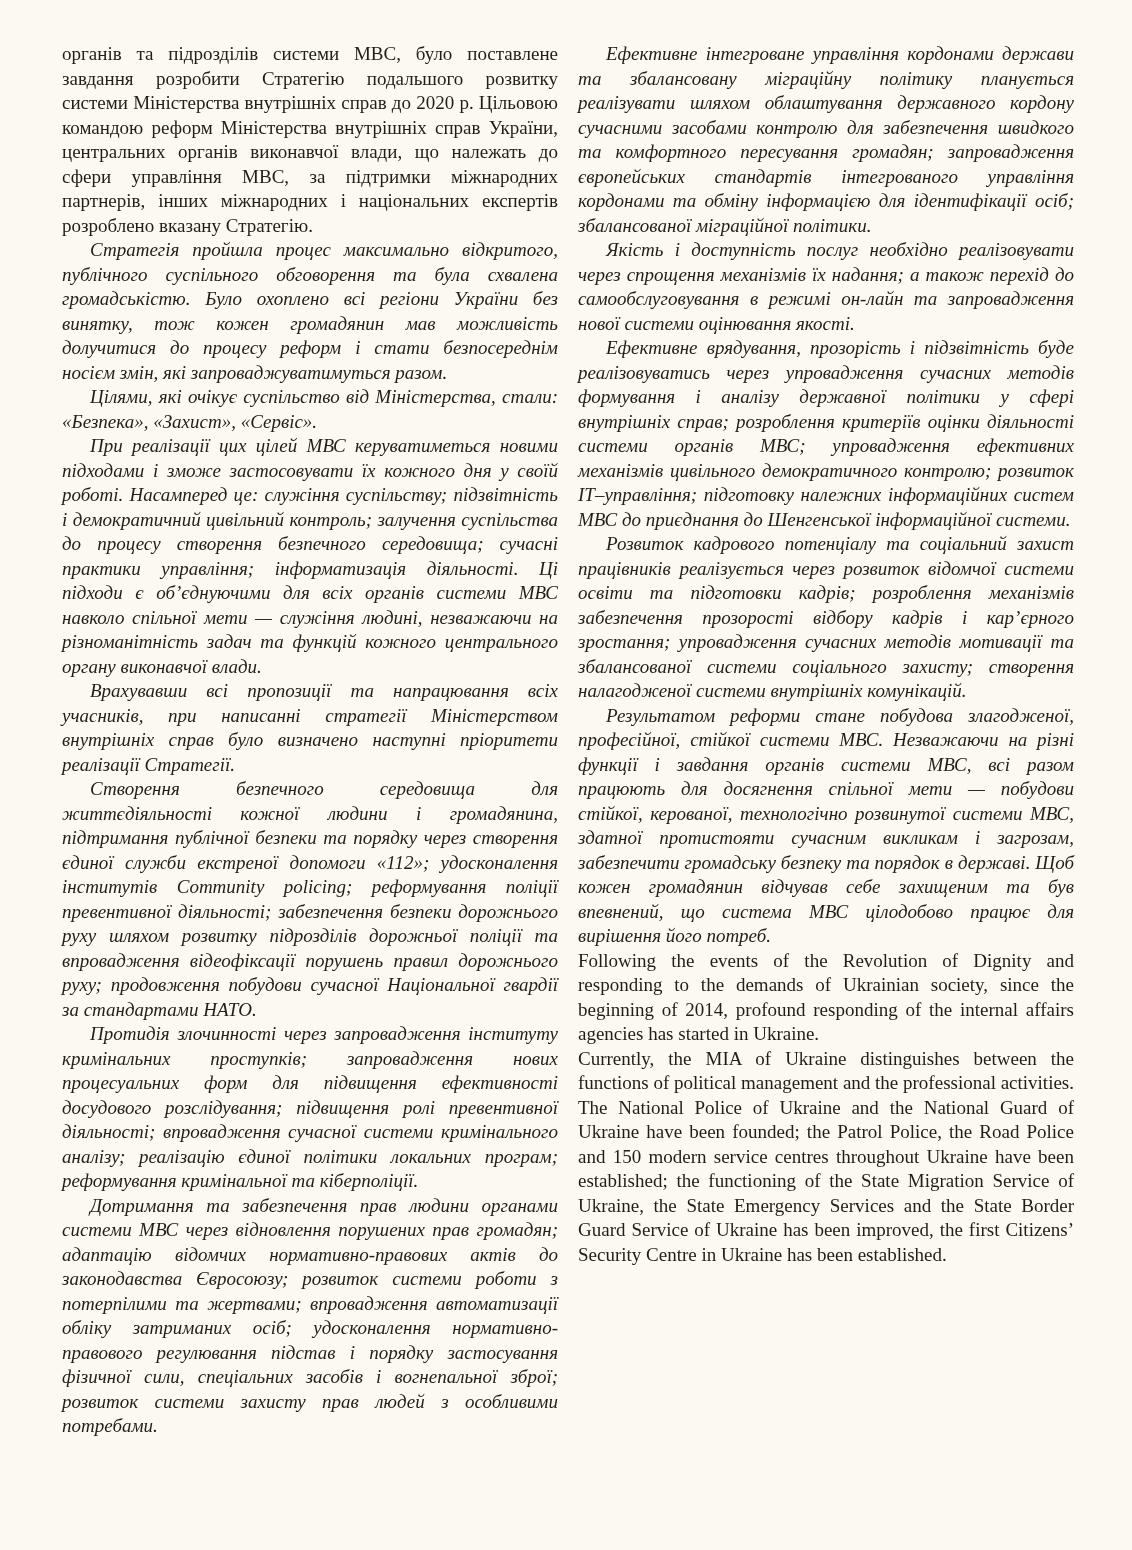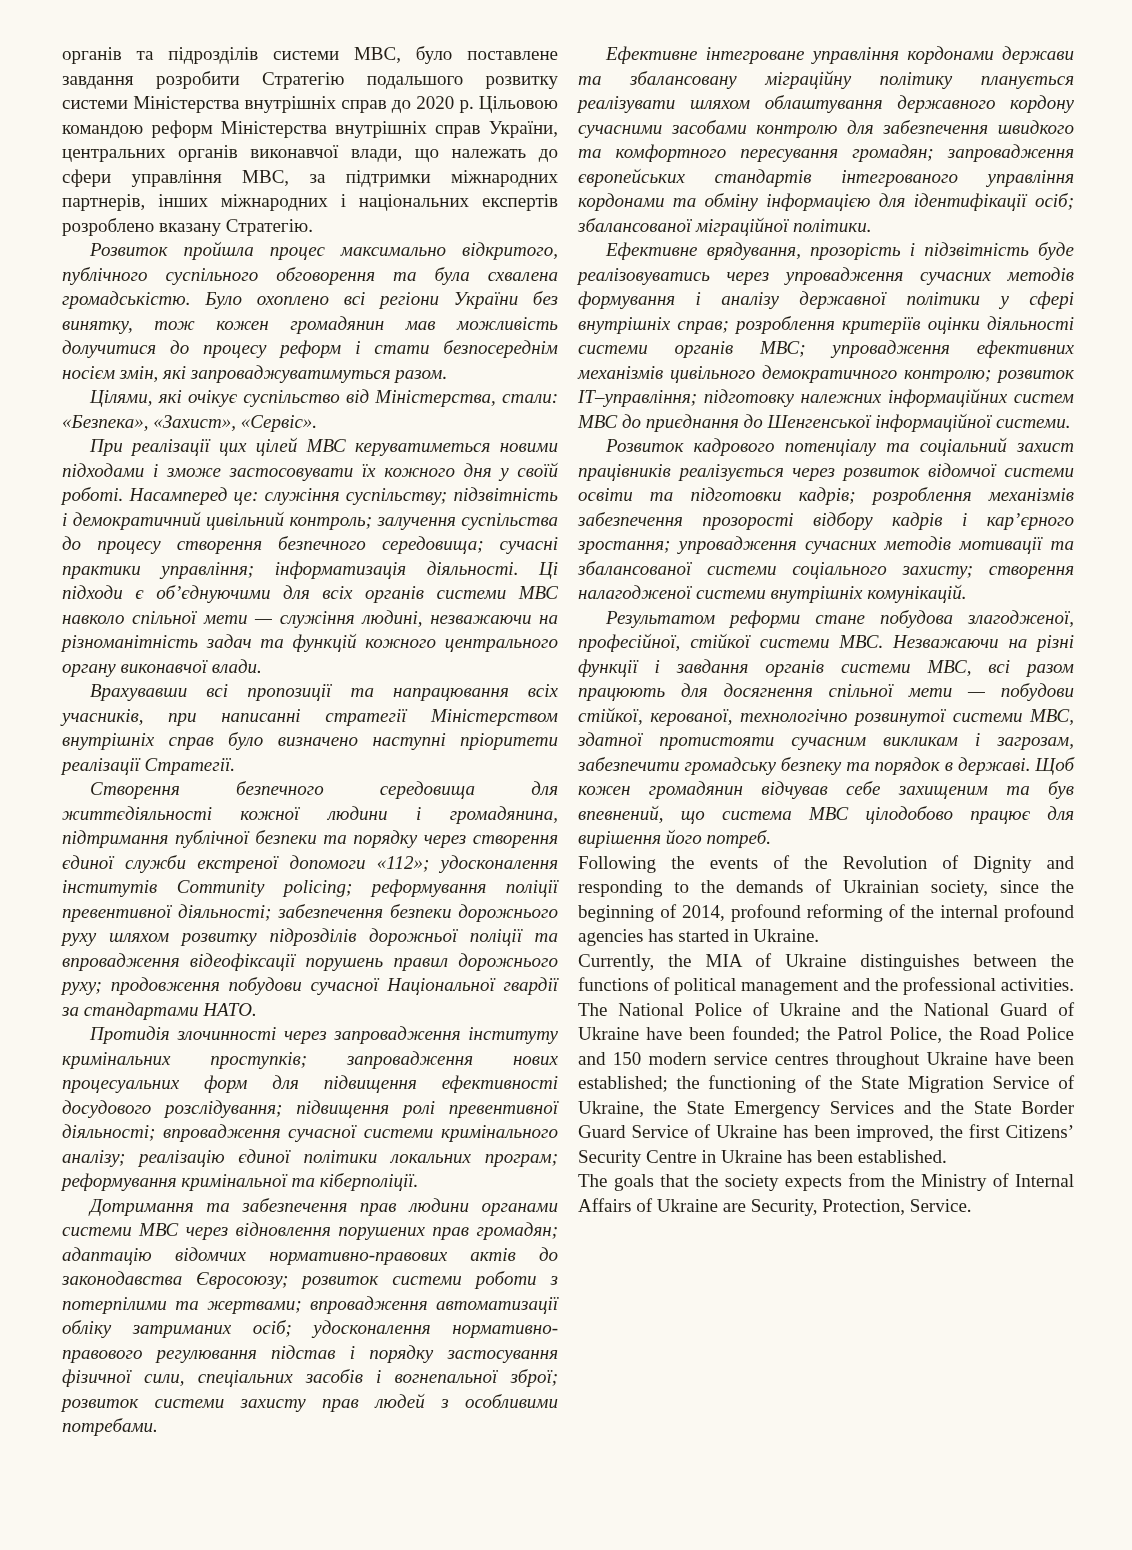--- a/index.html
+++ b/index.html
@@ -41,36 +41,36 @@
     letter-spacing: 0.3px;
   }
 </style>
 </head>
 <body>
 
 <div class="page">
 
   <div class="column" lang="uk">
     <p>органів та підрозділів системи МВС, було поставлене завдання розробити Стратегію подальшого розвитку системи Міністерства внутрішніх справ до 2020 р. Цільовою командою реформ Міністерства внутрішніх справ України, центральних органів виконавчої влади, що належать до сфери управління МВС, за підтримки міжнародних партнерів, інших міжнародних і національних експертів розроблено вказану Стратегію.</p>
-    <p class="indent">Розвиток пройшла процес максимально відкритого, публічного суспільного обговорення та була схвалена громадськістю. Було охоплено всі регіони України без винятку, тож кожен громадянин мав можливість долучитися до процесу реформ і стати безпосереднім носієм змін, які запроваджуватимуться разом.</p>
+    <p class="indent">Стратегія пройшла процес максимально відкритого, публічного суспільного обговорення та була схвалена громадськістю. Було охоплено всі регіони України без винятку, тож кожен громадянин мав можливість долучитися до процесу реформ і стати безпосереднім носієм змін, які запроваджуватимуться разом.</p>
     <p class="indent">Цілями, які очікує суспільство від Міністерства, стали: «Безпека», «Захист», «Сервіс».</p>
     <p class="indent">При реалізації цих цілей МВС керуватиметься новими підходами і зможе застосовувати їх кожного дня у своїй роботі. Насамперед це: служіння суспільству; підзвітність і демократичний цивільний контроль; залучення суспільства до процесу створення безпечного середовища; сучасні практики управління; інформатизація діяльності. Ці підходи є об’єднуючими для всіх органів системи МВС навколо спільної мети — служіння людині, незважаючи на різноманітність задач та функцій кожного центрального органу виконавчої влади.</p>
     <p class="indent">Врахувавши всі пропозиції та напрацювання всіх учасників, при написанні стратегії Міністерством внутрішніх справ було визначено наступні пріоритети реалізації Стратегії.</p>
     <p class="indent">Створення безпечного середовища для життєдіяльності кожної людини і громадянина, підтримання публічної безпеки та порядку через створення єдиної служби екстреної допомоги «112»; удосконалення інститутів Community policing; реформування поліції превентивної діяльності; забезпечення безпеки дорожнього руху шляхом розвитку підрозділів дорожньої поліції та впровадження відеофіксації порушень правил дорожнього руху; продовження побудови сучасної Національної гвардії за стандартами НАТО.</p>
     <p class="indent">Протидія злочинності через запровадження інституту кримінальних проступків; запровадження нових процесуальних форм для підвищення ефективності досудового розслідування; підвищення ролі превентивної діяльності; впровадження сучасної системи кримінального аналізу; реалізацію єдиної політики локальних програм; реформування кримінальної та кіберполіції.</p>
     <p class="indent">Дотримання та забезпечення прав людини органами системи МВС через відновлення порушених прав громадян; адаптацію відомчих нормативно-правових актів до законодавства Євросоюзу; розвиток системи роботи з потерпілими та жертвами; впровадження автоматизації обліку затриманих осіб; удосконалення нормативно-правового регулювання підстав і порядку застосування фізичної сили, спеціальних засобів і вогнепальної зброї; розвиток системи захисту прав людей з особливими потребами.</p>
   </div>
 
   <div class="column">
     <span lang="uk">
       <p class="indent">Ефективне інтегроване управління кордонами держави та збалансовану міграційну політику планується реалізувати шляхом облаштування державного кордону сучасними засобами контролю для забезпечення швидкого та комфортного пересування громадян; запровадження європейських стандартів інтегрованого управління кордонами та обміну інформацією для ідентифікації осіб; збалансованої міграційної політики.</p>
+      <p class="indent">Якість і доступність послуг необхідно реалізовувати через спрощення механізмів їх надання; а також перехід до самообслуговування в режимі он-лайн та запровадження нової системи оцінювання якості.</p>
       <p class="indent">Ефективне врядування, прозорість і підзвітність буде реалізовуватись через упровадження сучасних методів формування і аналізу державної політики у сфері внутрішніх справ; розроблення критеріїв оцінки діяльності системи органів МВС; упровадження ефективних механізмів цивільного демократичного контролю; розвиток ІТ–управління; підготовку належних інформаційних систем МВС до приєднання до Шенгенської інформаційної системи.</p>
       <p class="indent">Розвиток кадрового потенціалу та соціальний захист працівників реалізується через розвиток відомчої системи освіти та підготовки кадрів; розроблення механізмів забезпечення прозорості відбору кадрів і кар’єрного зростання; упровадження сучасних методів мотивації та збалансованої системи соціального захисту; створення налагодженої системи внутрішніх комунікацій.</p>
       <p class="indent">Результатом реформи стане побудова злагодженої, професійної, стійкої системи МВС. Незважаючи на різні функції і завдання органів системи МВС, всі разом працюють для досягнення спільної мети — побудови стійкої, керованої, технологічно розвинутої системи МВС, здатної протистояти сучасним викликам і загрозам, забезпечити громадську безпеку та порядок в державі. Щоб кожен громадянин відчував себе захищеним та був впевнений, що система МВС цілодобово працює для вирішення його потреб.</p>
     </span>
     <span lang="en">
-      <p>Following the events of the Revolution of Dignity and responding to the demands of Ukrainian society, since the beginning of 2014, profound reforming of the internal profound agencies has started in Ukraine.</p>
+      <p>Following the events of the Revolution of Dignity and responding to the demands of Ukrainian society, since the beginning of 2014, profound responding of the internal affairs agencies has started in Ukraine.</p>
       <p>Currently, the MIA of Ukraine distinguishes between the functions of political management and the professional activities. The National Police of Ukraine and the National Guard of Ukraine have been founded; the Patrol Police, the Road Police and 150 modern service centres throughout Ukraine have been established; the functioning of the State Migration Service of Ukraine, the State Emergency Services and the State Border Guard Service of Ukraine has been improved, the first Citizens’ Security Centre in Ukraine has been established.</p>
-      <p>The goals that the society expects from the Ministry of Internal Affairs of Ukraine are Security, Protection, Service.</p>
     </span>
   </div>
 
 </div>
 
 </body></html>

